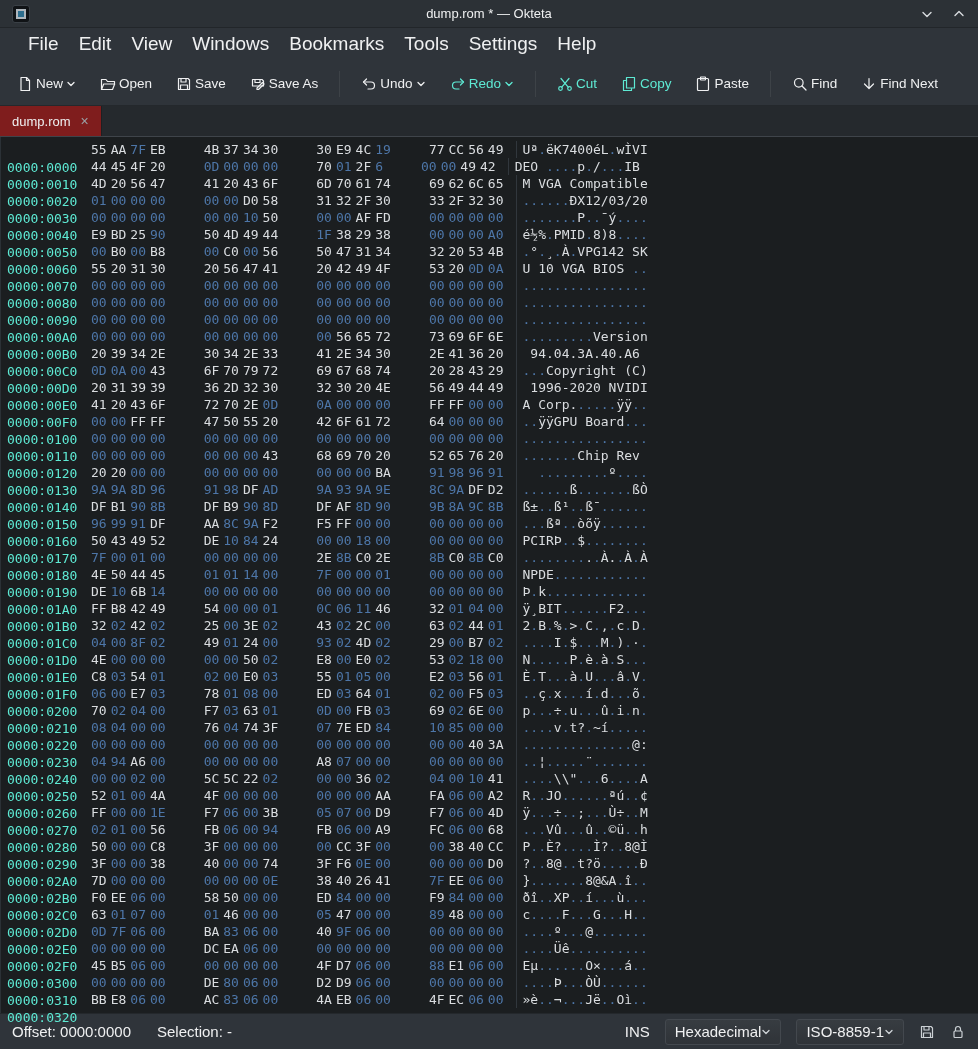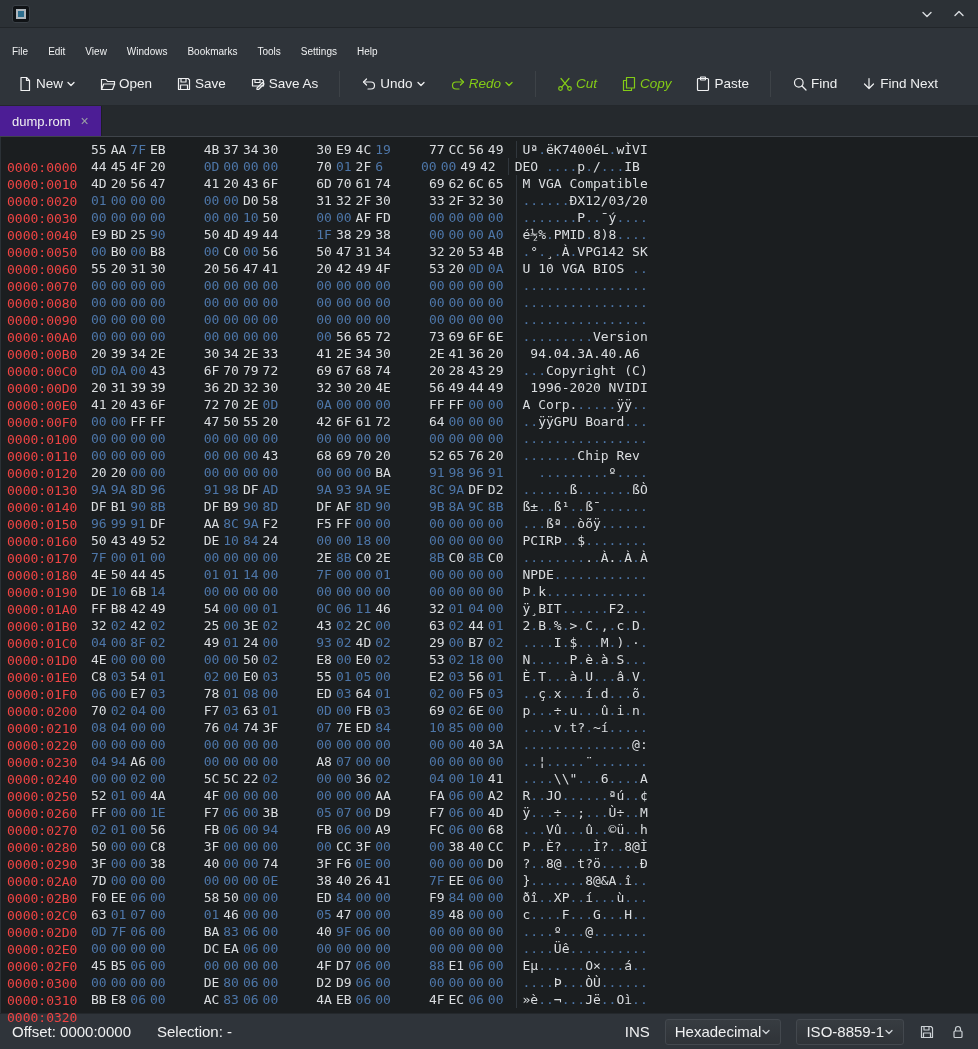--- a/index.html
+++ b/index.html
@@ -24,58 +24,58 @@
   }
   .app-icon::after {
     content: ""; position: absolute; inset: 3px;
     border: 2px solid #aeb6bc; background: #2d6e8e;
   }
   .win-controls { margin-left: auto; display: flex; gap: 18px; color: #d8dcdf; z-index: 1; }
   .win-controls span { display: flex; align-items: center; }
 
   
   .menubar {
-    height: 34px; background: #2f343a; display: flex; align-items: flex-end;
-    padding: 0 2px; font-size: 10px;
+    height: 34px; background: #2f343a; display: flex; align-items: flex-start;
+    padding: 0 18px; font-size: 19px;
   }
   .menu-item { padding: 5px 10px; border-radius: 3px; color: #eff0f1; }
 
   
   .toolbar {
     height: 44px; background: #2f343a; border-bottom: 1px solid #24282c;
     display: flex; align-items: center; padding: 0 8px; gap: 6px;
     font-size: 13.5px; overflow: hidden; white-space: nowrap;
   }
   .tbtn {
     display: flex; align-items: center; gap: 3px; padding: 7px 9px;
     border-radius: 3px; color: #eff0f1; flex: 0 0 auto;
   }
-  .tbtn.disabled { color: #84cc16; font-style: italic; }
+  .tbtn.disabled { color: #5eead4; }
   .tbtn .ticon, .tbtn .chev { display: flex; align-items: center; }
   .tsep { width: 1px; height: 26px; background: #3d4247; margin: 0 6px; flex: 0 0 auto; }
 
   
   .tabbar {
     height: 31px; background: #25292d; border-bottom: 1px solid #3f444a;
     display: flex; align-items: stretch;
   }
   .tab {
     display: flex; align-items: center; gap: 10px; padding: 0 12px;
-    background: #4c1d95; border-right: 1px solid #1d2023; font-size: 13px; justify-content: center;
+    background: #7f1d1d; border-right: 1px solid #1d2023; font-size: 13px; justify-content: center;
   }
   .tab-close { color: #9aa0a5; font-size: 14px; line-height: 1; }
 
   
   .editor {
     height: 876px; background: #1b1e20; padding: 4px 0 0 6px;
     font-family: "DejaVu Sans Mono", "Liberation Mono", monospace;
     font-size: 13px; border-left: 1px solid #2b3publisher136; border-left: 1px solid #2b3136;
   }
   .hex-row { display: flex; height: 17px; line-height: 17px; align-items: center; }
-  .off { width: 76px; flex: 0 0 auto; color: #ef4444; margin-top: 36px; }
+  .off { width: 76px; flex: 0 0 auto; color: #5eead4; margin-top: 36px; }
   .hexcol { display: flex; margin-left: 8px; flex: 0 0 auto; gap: 28px; }
   .bgroup { display: flex; padding-right: 6px; }
   .byte { padding-right: 4px; }
   .colsep { width: 1px; align-self: stretch; background: #31373d; margin: 0 6px 0 2px; flex: 0 0 auto; }
   .chars { display: flex; }
   .cch { white-space: pre; }
   .b-prt { color: #dadde0; }
   .b-ctl { color: #4d76a8; }
 
   
@@ -89,20 +89,21 @@
     padding: 3px 9px; border: 1px solid #43484e; border-radius: 3px;
     background: linear-gradient(#373c41, #2f3338); color: #eff0f1;
   }
   .sb-icon { display: flex; align-items: center; color: #ccd1d5; }
 </style>
 </head>
 <body>
 
 <div class="titlebar">
   <span class="app-icon"></span>
+  <span class="title-text">dump.rom * — Okteta</span>
   <span class="win-controls">
     <span>
       <svg width="14" height="12" viewBox="0 0 14 12" fill="none" stroke="currentColor" stroke-width="1.4" stroke-linecap="round" stroke-linejoin="round">
           <path d="M3 4.5 7 8.5 11 4.5"></path>
         </svg>
     </span>
     <span>
       <svg width="14" height="12" viewBox="0 0 14 12" fill="none" stroke="currentColor" stroke-width="1.4" stroke-linecap="round" stroke-linejoin="round">
           <path d="M3 7.5 7 3.5 11 7.5"></path>
         </svg>

